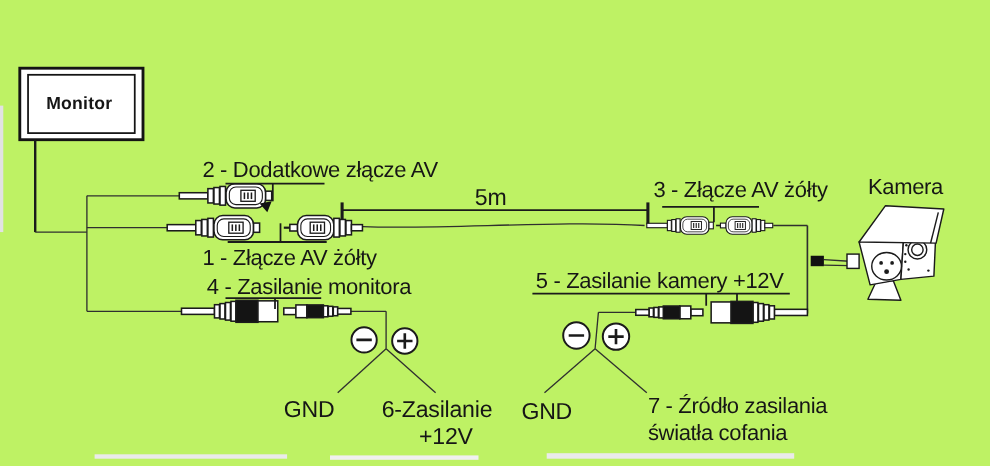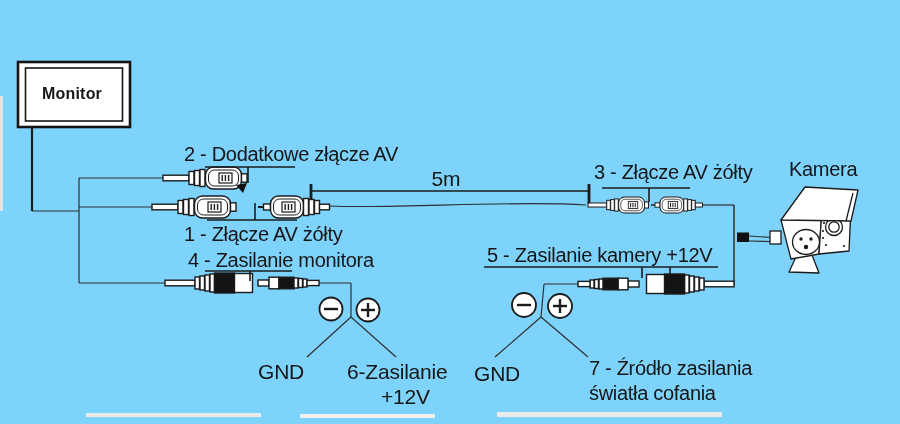--- a/index.html
+++ b/index.html
@@ -1,16 +1,16 @@
 <!DOCTYPE html>
 <html><head>
 <meta charset="utf-8">
 <style>
   html,body{margin:0;padding:0;background:#ffffff;}
-  .stage{position:relative;width:900px;height:424px;background:#7dd3fc;overflow:hidden;
+  .stage{position:relative;width:900px;height:424px;background:#bef264;overflow:hidden;
          font-family:"Liberation Sans","DejaVu Sans",sans-serif;}
   svg{position:absolute;left:0;top:0;}
   svg text{fill:#161616;font-family:"Liberation Sans","DejaVu Sans",sans-serif;}
   .lbl{font-size:20px;letter-spacing:-0.3px;}
   .lbl-big{font-size:21px;letter-spacing:-0.2px;}
   .monitor-txt{font-size:16px;font-weight:bold;letter-spacing:0.2px;}
 </style>
 </head>
 <body>
 

